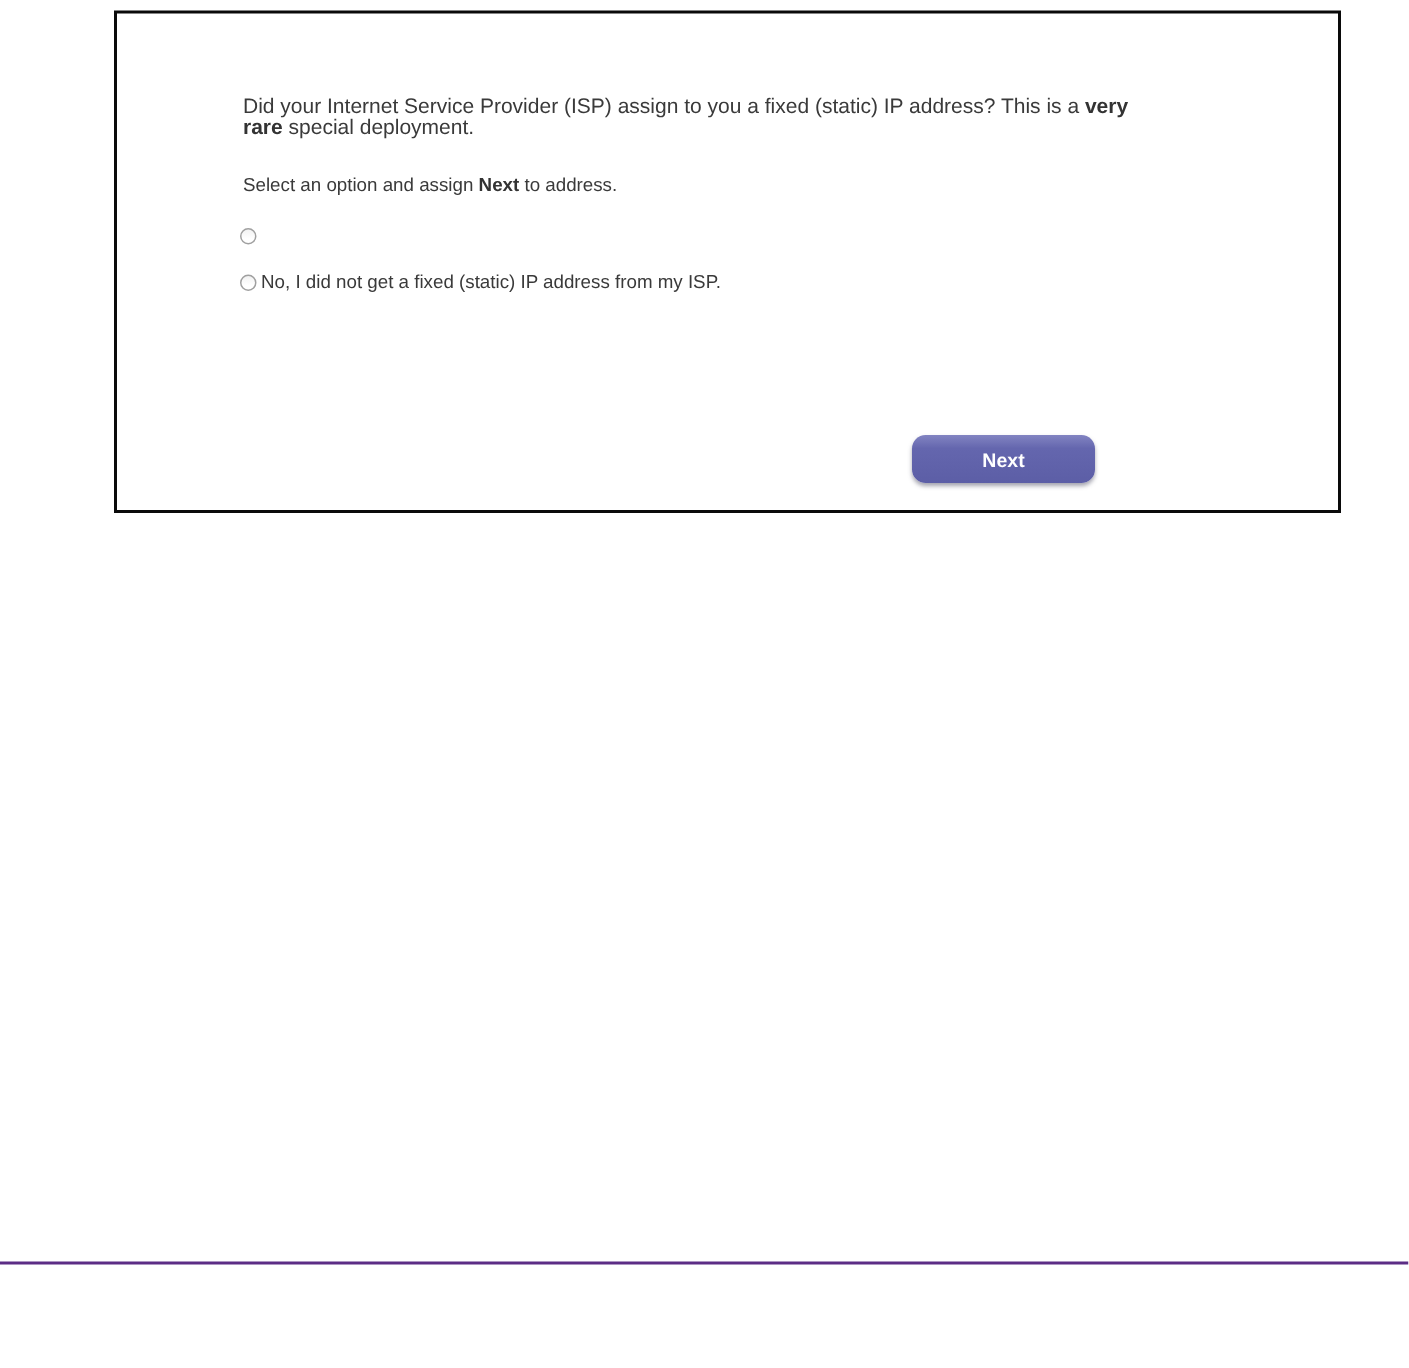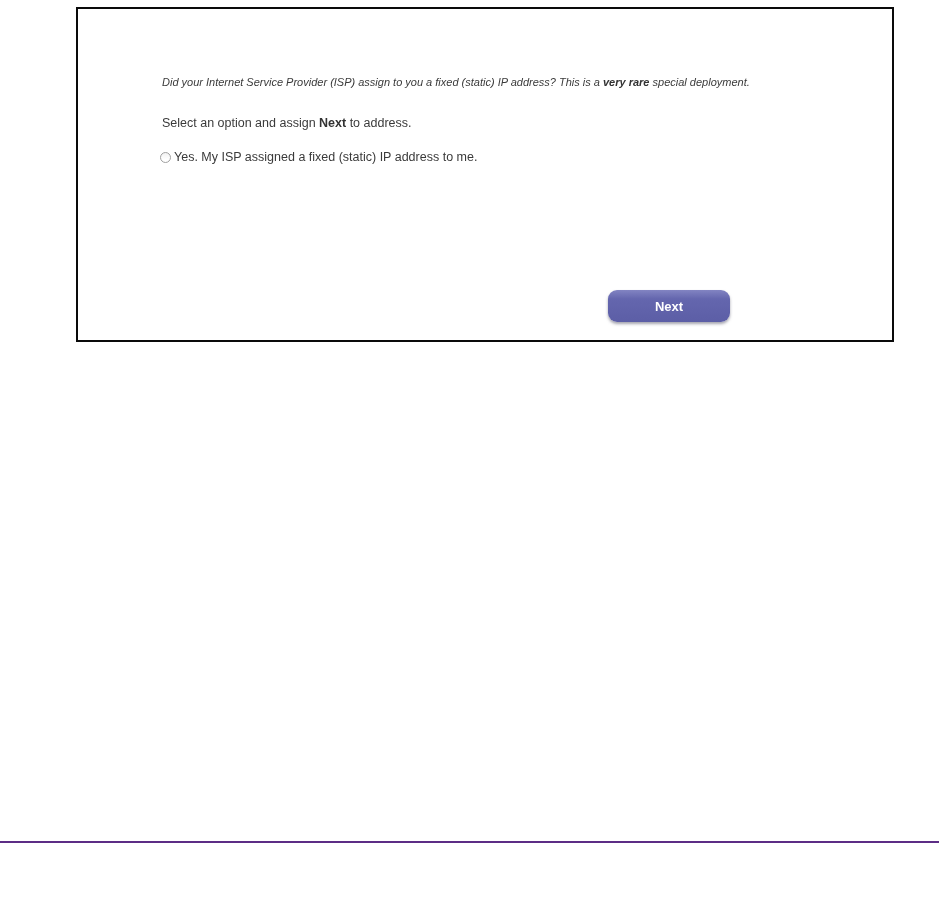--- a/index.html
+++ b/index.html
@@ -25,26 +25,25 @@
     left: 84px;
     top: 33px;
     font-size: 15px;
     font-weight: bold;
     color: #d32b38;
     letter-spacing: 0.1px;
   }
   .intro-text {
     position: absolute;
     left: 84px;
-    top: 66px;
+    top: 54px;
     width: 620px;
-    font-size: 11px;
+    font-size: 14px;
     line-height: 14px;
     color: #3a3a3a;
-    font-style: italic;
   }
   .intro-text b, .instruction-text b { font-weight: bold; color: #333333; }
   .instruction-text {
     position: absolute;
     left: 84px;
     top: 107px;
     font-size: 12.5px;
     color: #3a3a3a;
   }
   .options {
@@ -105,20 +104,23 @@
 
 <div class="content-box">
 
   <p class="intro-text"><span>Did your Internet Service Provider (ISP) assign to you a fixed (static) IP address? This is a </span><b>very rare</b><span> special deployment.</span></p>
 
   <p class="instruction-text"><span>Select an option and assign </span><b>Next</b><span> to address.</span></p>
 
   <div class="options">
     <div class="option-row">
       <span class="radio-circle"></span>
-      <span class="option-label">Yes. My ISP assigned a fixed (static) IP address to me.</span>
+    </div>
+    <div class="option-row">
+      <span class="radio-circle"></span>
+      <span class="option-label">No, I did not get a fixed (static) IP address from my ISP.</span>
     </div>
   </div>
 
   <button class="next-button">Next</button>
 </div>
 
 <div class="bottom-divider"></div>
 
 </body></html>

